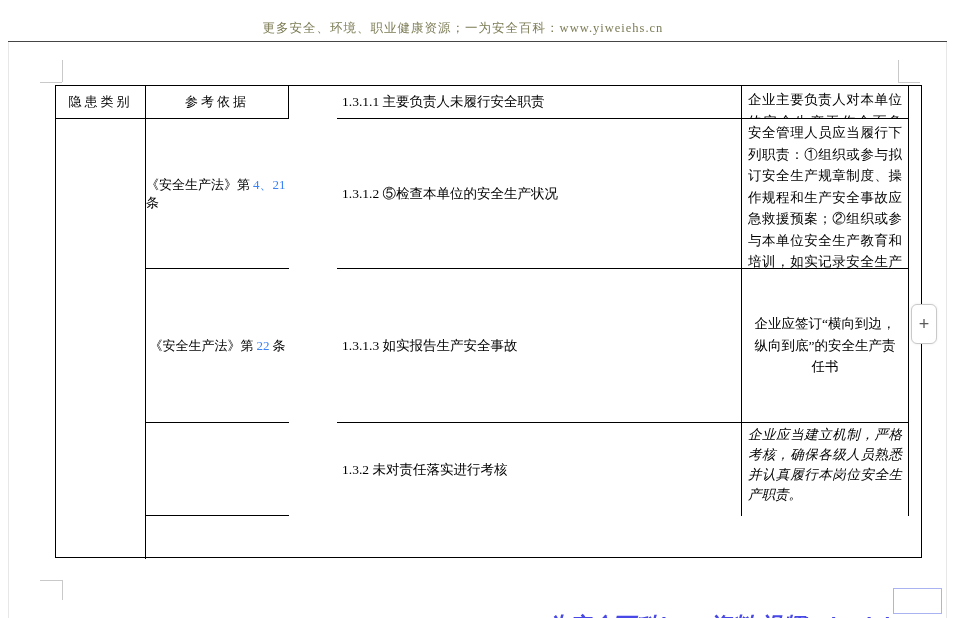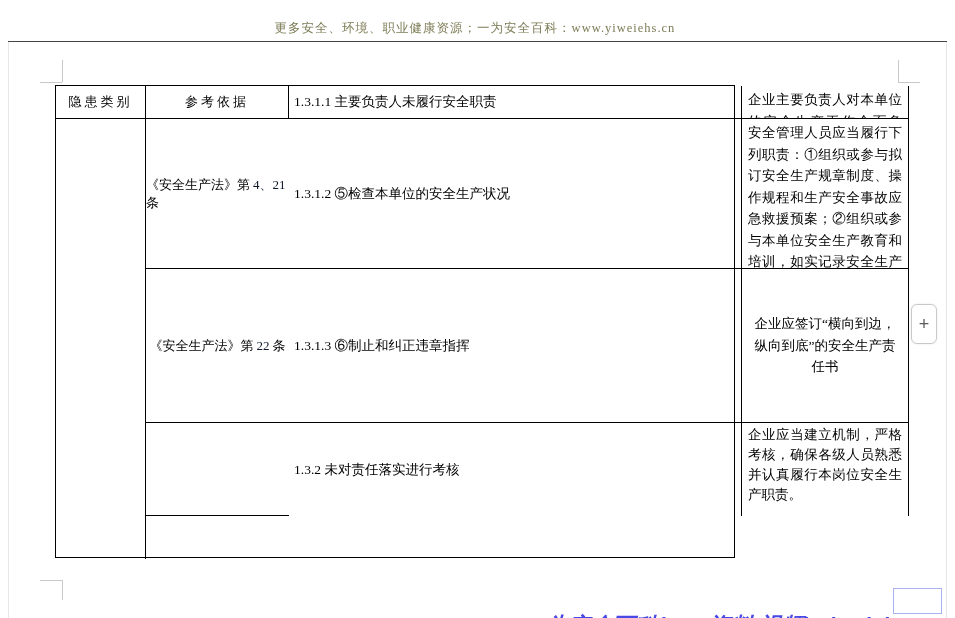--- a/index.html
+++ b/index.html
@@ -1,47 +1,47 @@
 <!DOCTYPE html>
 <html><head>
 <meta charset="utf-8">
 <style>
   html,body{margin:0;padding:0;background:#ffffff;}
   .canvas{position:relative;width:955px;height:618px;background:#fff;overflow:hidden;
           font-family:"Liberation Serif","DejaVu Serif",serif;color:#000;}
 
   
   .doc-header{position:absolute;left:0;top:20px;width:926px;text-align:center;
-              font-size:12.5px;letter-spacing:1px;color:#7c7c56;padding-left:12px;}
+              font-size:12.5px;letter-spacing:1px;color:#7c7c56;}
   .header-rule{position:absolute;left:8px;top:41px;width:939px;height:1px;background:#454545;}
   .page-edge{position:absolute;top:42px;width:1px;height:576px;background:#e7e7e7;}
   .page-edge.left{left:8px;}
   .page-edge.right{left:946px;}
 
   
   .mark{position:absolute;background:#c9c9c9;}
 
   
-  .table{position:absolute;left:55px;top:85px;width:680px;height:473px;
+  .table{position:absolute;left:55px;top:85px;width:867px;height:473px;
          display:grid;grid-template-columns:90px 143px 453px 167px;
          grid-template-rows:33px 150px 154px 93px 43px;
          border:1px solid #000;box-sizing:border-box;background:#fff;}
   .cell{border-right:1px solid #000;border-bottom:1px solid #000;box-sizing:border-box;
         overflow:hidden;font-size:13.5px;}
   .cell.lastcol{border-right:none;}
   .cell.lastrow{border-bottom:none;}
   .th{display:flex;align-items:center;justify-content:center;font-size:13px;letter-spacing:3px;}
   .cat-body{grid-column:1;grid-row:2 / 6;border-bottom:none;}
-  .hazard{display:flex;align-items:center;padding:0 5px;line-height:22px;}
+  .hazard{display:flex;align-items:center;padding:0 5px;line-height:22px;margin-left:48px;}
   .hazard.tight{line-height:24px;}
   .standard{padding:3px 6px 0 6px;line-height:21.5px;text-align:justify;text-justify:inter-character;}
   .standard.center{display:flex;align-items:center;text-align:center;padding-top:0;}
-  .standard.tight{line-height:20px;padding-top:2px;}
+  .standard.tight{line-height:20px;padding-top:2px;font-style:italic;}
   .ref{display:flex;align-items:center;justify-content:center;font-size:13px;}
-  .ref-num{color:#0f172a;margin:0 3px;}
+  .ref-num{color:#3b82f6;margin:0 3px;}
 
   
   .add-btn{position:absolute;left:911px;top:304px;width:26px;height:40px;
            background:#fff;border:1px solid #c9c9c9;border-radius:6px;
            color:#5a5a5a;font-size:18px;line-height:36px;text-align:center;
            font-family:"Liberation Sans",sans-serif;cursor:pointer;padding:0;
            box-shadow:0 0 3px rgba(0,0,0,0.08);}
 
   
   .footer-brand{position:absolute;right:15px;top:563px;font-size:22px;font-weight:bold;
@@ -81,21 +81,21 @@
     <div class="cell ref lastcol">
         <span><span>《安全生产法》第</span><span class="ref-num">4、21</span><span>条</span></span>
       </div>
 
     <div class="cell hazard">1.3.1.2 ⑤检查本单位的安全生产状况</div>
     <div class="cell standard">安全管理人员应当履行下列职责：①组织或参与拟订安全生产规章制度、操作规程和生产安全事故应急救援预案；②组织或参与本单位安全生产教育和培训，如实记录安全生产教育和培训情况；③组织开展危险源辨识和评估，督促落实本单位重大危险源的安全管理措施；④组织或参与本单位应急救援演练；⑤检查本单位的安全生产状况，及时排查生产故事安全隐患，提出改进安全生产管理的建议；⑥制止和纠正违章指挥、强令冒险作业、违反操作规程的行为；⑦督促落实本单位安全生产整改措施。</div>
     <div class="cell ref lastcol">
         <span><span>《安全生产法》第</span><span class="ref-num">22</span><span>条</span></span>
       </div>
 
-    <div class="cell hazard">1.3.1.3 ⑥制止和纠正违章指挥</div>
+    <div class="cell hazard">1.3.1.3 如实报告生产安全事故</div>
     <div class="cell standard center">企业应签订“横向到边，纵向到底”的安全生产责任书</div>
     <div class="cell ref lastcol">
         <span><span></span><span class="ref-num"></span><span></span></span>
       </div>
 
     <div class="cell hazard tight lastrow">1.3.2 未对责任落实进行考核</div>
     <div class="cell standard tight lastrow">企业应当建立机制，严格考核，确保各级人员熟悉并认真履行本岗位安全生产职责。</div>
   </div>
 
   <button class="add-btn">+</button>

